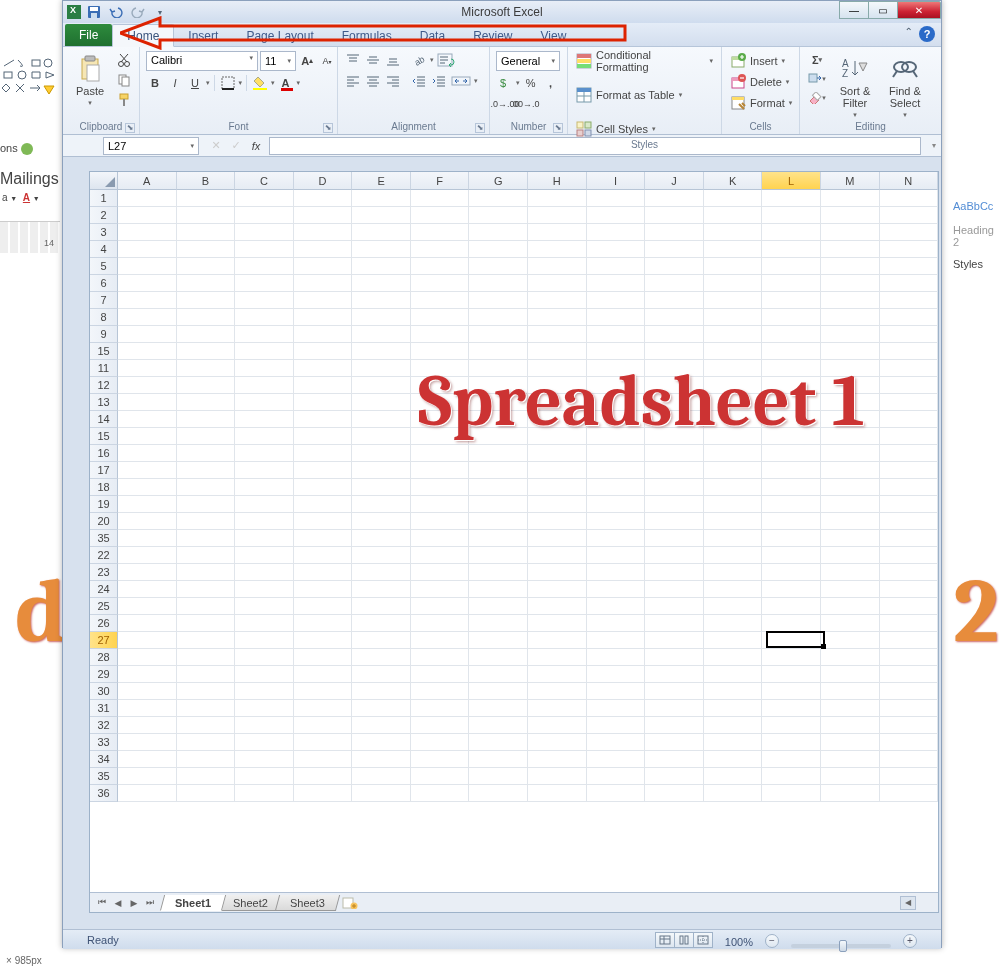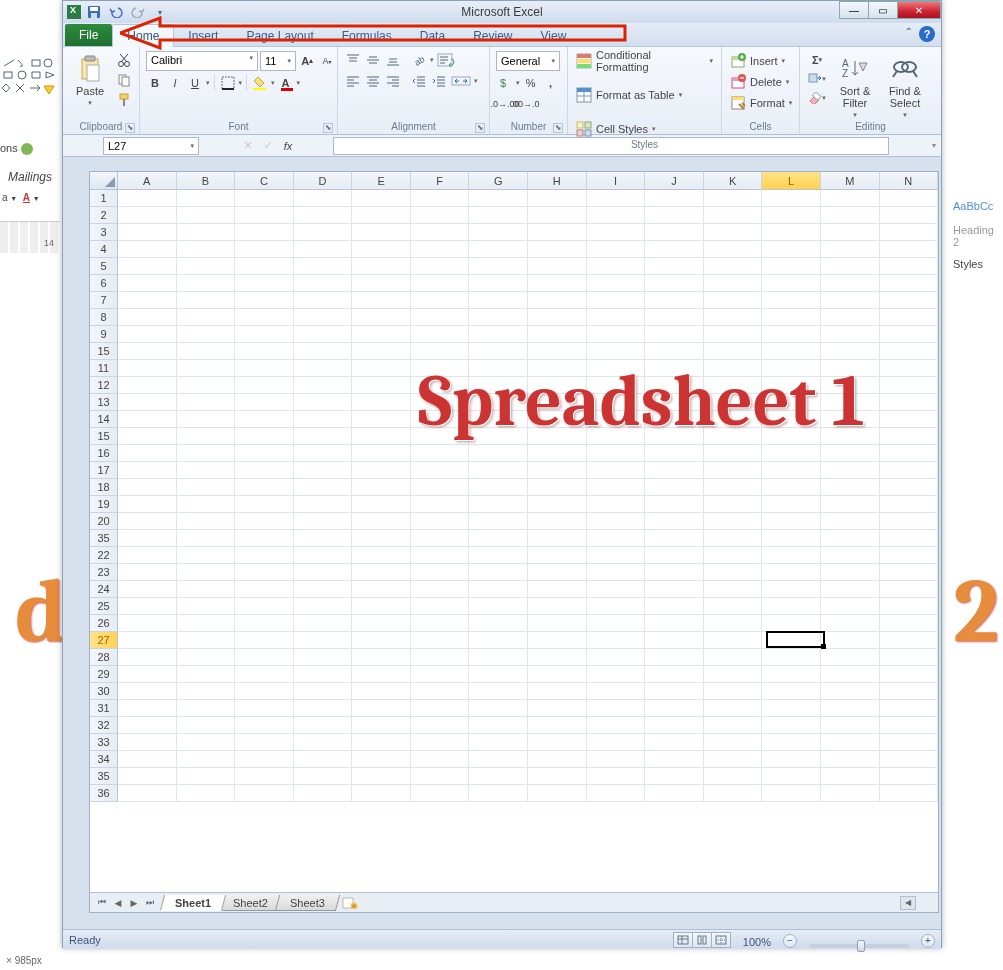--- a/index.html
+++ b/index.html
@@ -1,17 +1,17 @@
 <!DOCTYPE html>
 <html><head>
 <meta charset="utf-8">
 <style>
 * { box-sizing: border-box; margin: 0; padding: 0; font-family: "Segoe UI", Tahoma, sans-serif; }
 body { background: #fff; width: 1003px; height: 970px; overflow: hidden; position: relative; }
-.bg-word-label { position:absolute; top:160px; left:8px; font-size:12px; color:#444;font-style:italic; }
+.bg-word-label { position:absolute; top:160px; left:0; font-size:16px; color:#444; }
 .bg-bottom { position:absolute; bottom:4px; left:6px; font-size:10px; color:#666; }
 .bg-right { position:absolute; right:0; top:200px; width:50px; font-size:11px; color:#538dd5; }
 .bg-right2 { position:absolute; right:0; top:224px; width:50px; height:16px; font-size:11px; color:#999; }
 .bg-right3 { position:absolute; right:0; top:258px; width:50px; height:16px; font-size:11px; color:#444;}
 .bg-d { position:absolute; left:15px; top:560px; font-size:90px; font-weight:bold; color:#e78c3c; font-family:Cambria,serif; text-shadow:1px 1px 2px #c66; }
 .bg-2 { position:absolute; right:4px; top:560px; font-size:90px; font-weight:bold; color:#e78c3c; font-family:Cambria,serif; text-shadow:1px 1px 2px #c66;}
 .bg-ons { position:absolute; left:0; top:142px; font-size:11px; color:#444;}
 
 
 .excel-window { position: absolute; left: 62px; top: 0; width: 880px; height: 948px; background: #fff; border: 1px solid #8ba0bc; box-shadow: 0 0 6px rgba(0,0,0,.3); }
@@ -51,21 +51,21 @@
 .fontname { width:112px; height:20px; border:1px solid #abb8cb; background:#fff; font-size:11px; padding:2px 4px; display:flex; align-items:flex-start; justify-content:space-between;}
 .fontsize { width:36px; height:20px; border:1px solid #abb8cb; background:#fff; font-size:11px; padding:2px 4px; display:flex; align-items:center; justify-content:space-between;}
 .dd-arrow { font-size:7px; color:#666; }
 
 .numberfmt { width:64px; height:20px; border:1px solid #abb8cb; background:#fff; font-size:11px; padding:2px 4px; display:flex; align-items:center; justify-content:space-between;}
 
 .menuitem { display:flex; align-items:center; gap:4px; font-size:11px; color:#444; height:20px; padding:0 2px;}
 .menuitem .mi-ico { width:16px; height:16px; display:flex; align-items:center; justify-content:center;}
 
 
-.fbar { height:22px; border-bottom:1px solid #b0bfd3; display:flex; align-items:center; background:#eef3f9;gap:32px; }
+.fbar { height:22px; border-bottom:1px solid #b0bfd3; display:flex; align-items:center; background:#eef3f9; }
 .namebox { width:96px; height:18px; margin:0 4px 0 40px; border:1px solid #abb8cb; background:#fff; font-size:11px; padding:1px 4px; display:flex; align-items:center; justify-content:space-between;}
 .fx-btns { display:flex; gap:2px; padding:0 4px;}
 .fx-btns div{width:18px; height:18px; font-size:11px; display:flex;align-items:center;justify-content:center;color:#888;}
 .fx-btns .fx{font-style:italic; color:#444;}
 .formula-input { flex:1; height:18px; border:1px solid #abb8cb; background:#fff; margin-right:6px;}
 
 
 .docarea { position:relative; height: 772px; background:#d7e1ee; padding:14px 2px 2px 26px;}
 .doc-titlebar { position:absolute; left:26px; top:0; right:2px; height:14px; background:linear-gradient(#eef3f9,#d9e3ef); font-size:11px; color:#444; display:flex; align-items:center; padding-left:4px; gap:4px;}
 .doc-titlebar .di { width:12px;height:12px; background:#2a7e43; display:inline-block; position:relative;}
@@ -92,21 +92,21 @@
 .navbtns { display:flex; padding:0 4px;}
 .navbtns div{width:16px; height:16px; font-size:9px; color:#666; display:flex; align-items:center; justify-content:center;}
 .stab { padding:2px 12px 1px; font-size:11px; background:linear-gradient(#f0f0f0,#dadada); color:#444; border:1px solid #999; border-top:none; transform:skewX(-15deg); margin-right:-4px;}
 .stab span{display:inline-block; transform:skewX(15deg);}
 .stab.active { background:#fff; font-weight:bold; border-bottom:1px solid #fff; z-index:2; position:relative;}
 .newtab { width:20px; height:14px; margin-left:6px; font-size:10px; color:#b08030; display:flex; align-items:center; justify-content:center;}
 .hscroll { flex:1; display:flex; justify-content:flex-end; padding-right:4px;}
 .hscroll .tr { width:16px; height:14px; background:#dde5ef; border:1px solid #b0bfd3; font-size:8px; display:flex; align-items:center; justify-content:center; color:#666;}
 
 
-.statusbar { height:20px; background:linear-gradient(#e4ecf6,#cfdcec); display:flex; align-items:center; justify-content:space-between; padding:0 6px; font-size:11px; color:#3e5275; border-top:1px solid #b0bfd3;}
+.statusbar { height:20px; background:linear-gradient(#e4ecf6,#cfdcec); display:flex; align-items:center; justify-content:space-between; padding:0 24px; font-size:11px; color:#3e5275; border-top:1px solid #b0bfd3;}
 .statusbar .right { display:flex; align-items:flex-end; gap:12px;}
 .viewbtns { display:flex;}
 .viewbtns div{width:20px; height:16px; border:1px solid #9fb2c8; background:linear-gradient(#f4f8fb,#dde6f0); margin-left:-1px; font-size:9px; display:flex; align-items:center; justify-content:center; color:#556;}
 .zoom-slider { width:100px; height:4px; background:#c4d0de; position:relative; border-radius:2px;}
 .zoom-slider .thumb{position:absolute; left:48px; top:-4px; width:8px; height:12px; background:linear-gradient(#f5f9fc,#cdd9e6); border:1px solid #8ba0bc; border-radius:2px;}
 .zoom-pm { width:14px; height:14px; border:1px solid #9fb2c8; border-radius:50%; background:linear-gradient(#f5f9fc,#dee7f0); font-size:10px; display:flex; align-items:center; justify-content:center; color:#556;}
 
 
 .red-arrow { position:absolute; z-index:50; pointer-events:none;}
 .overlay-text { position:absolute; z-index:49; left:418px; top:360px; font-size:72px; font-weight:bold; color:#c33; font-family:Cambria,Georgia,serif; text-shadow:1px 1px 0 #fff, 2px 2px 3px rgba(100,0,0,.4); white-space:nowrap;}

